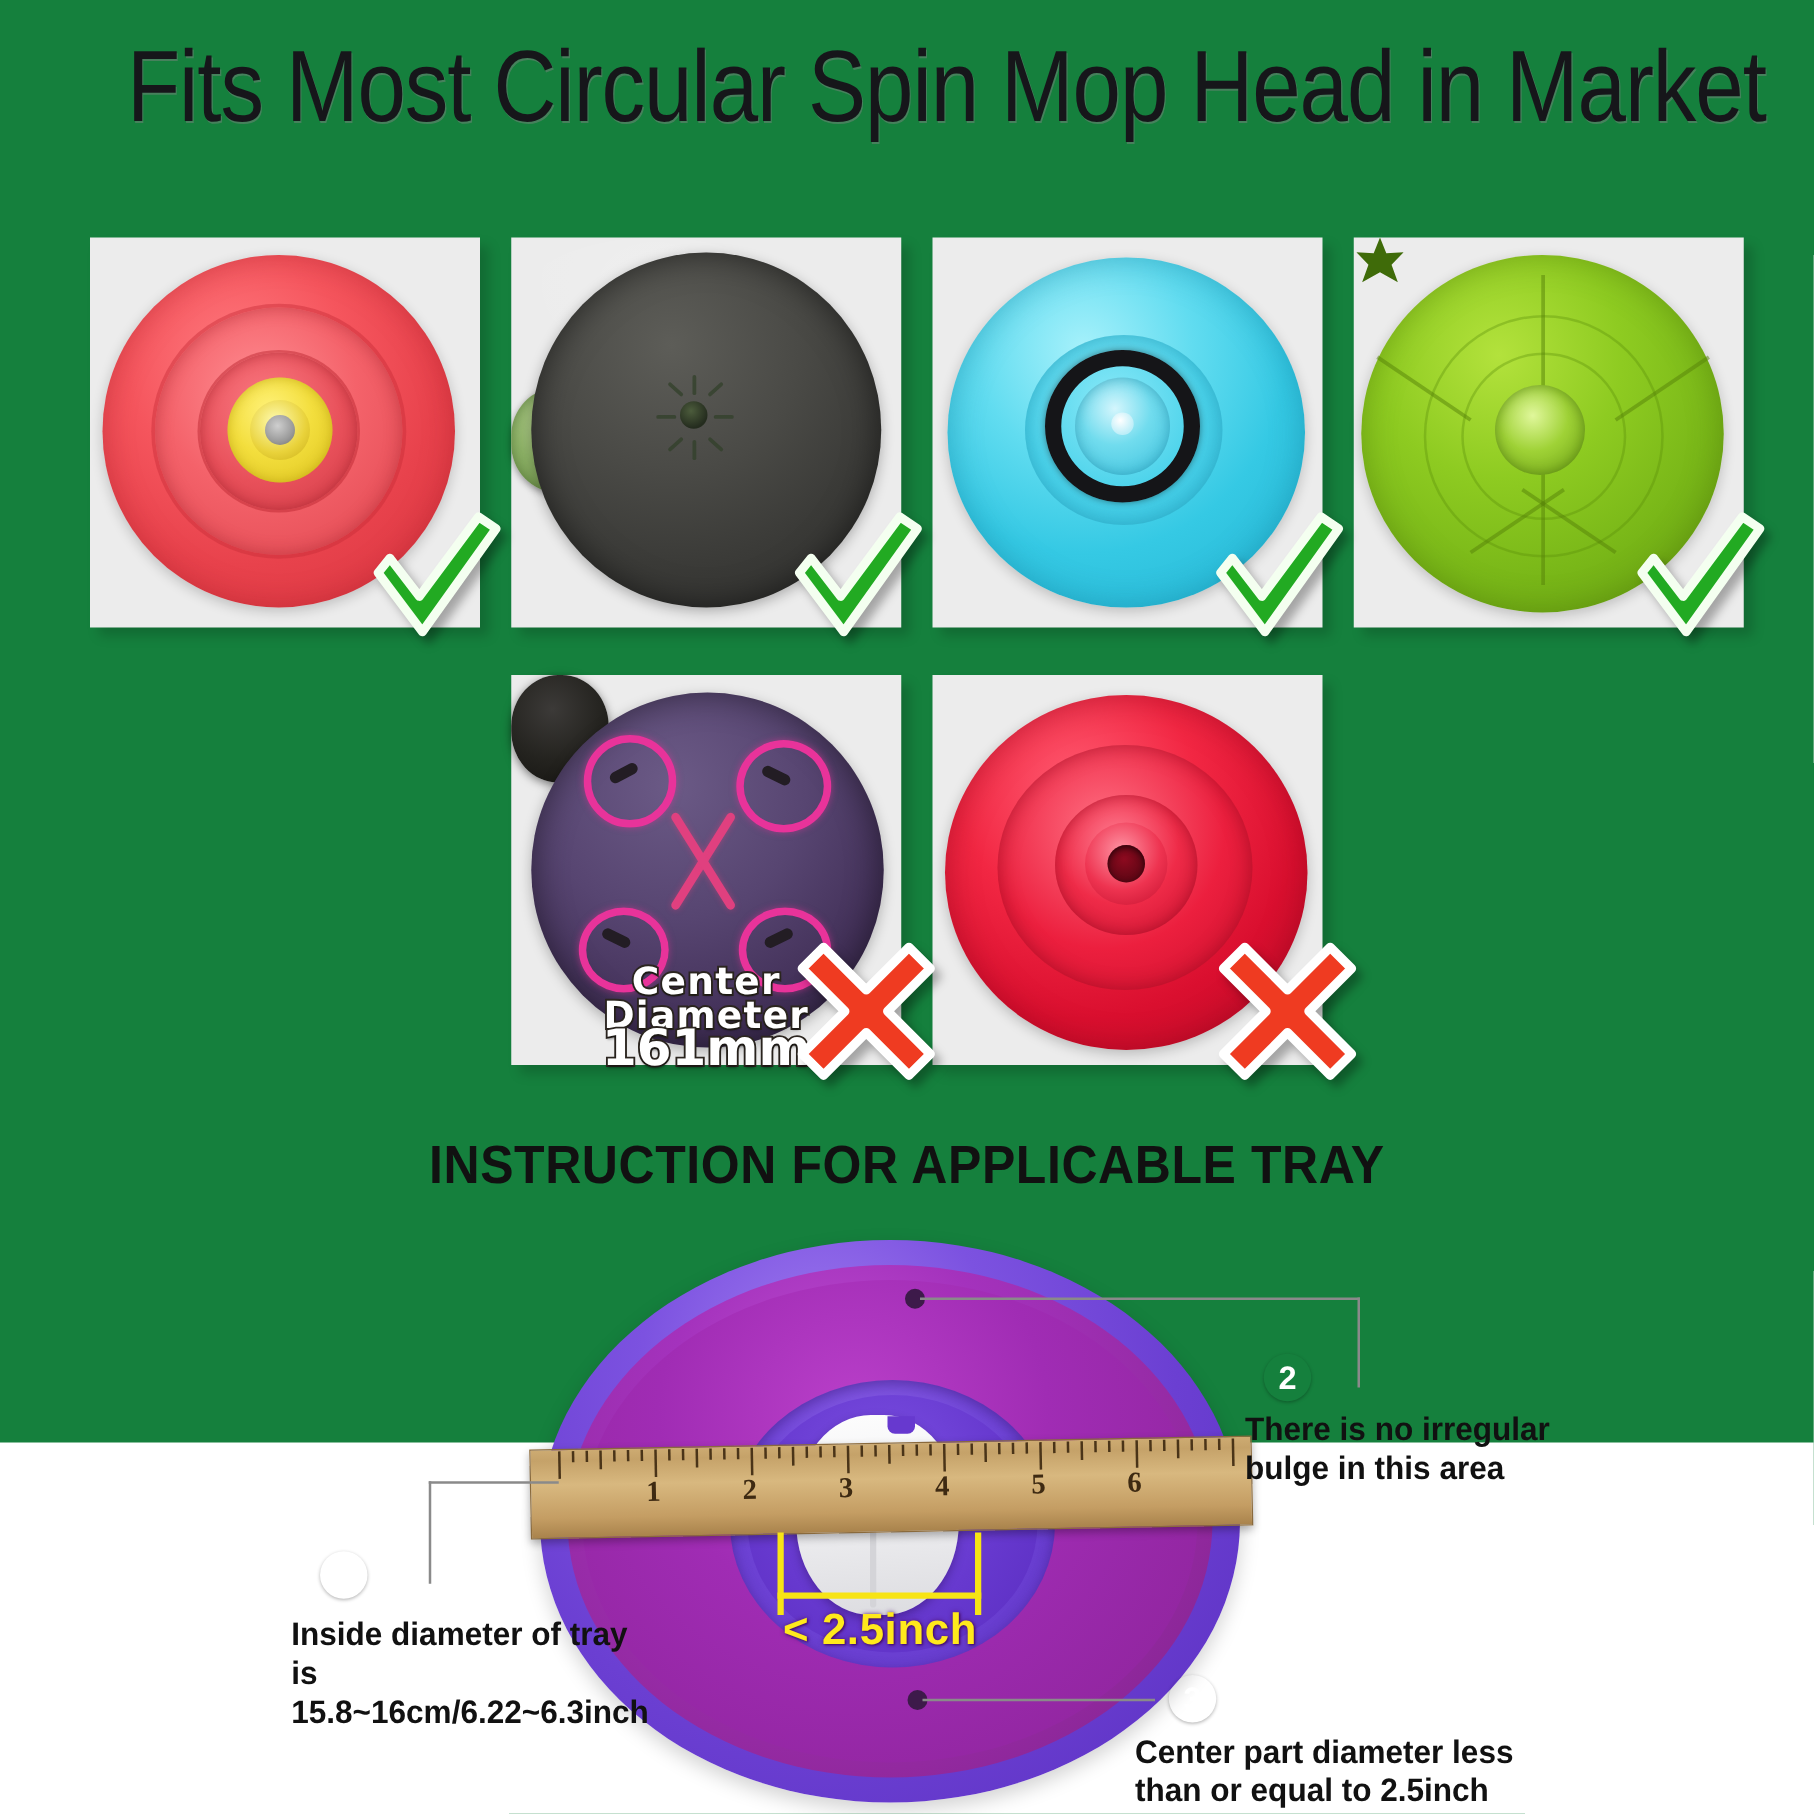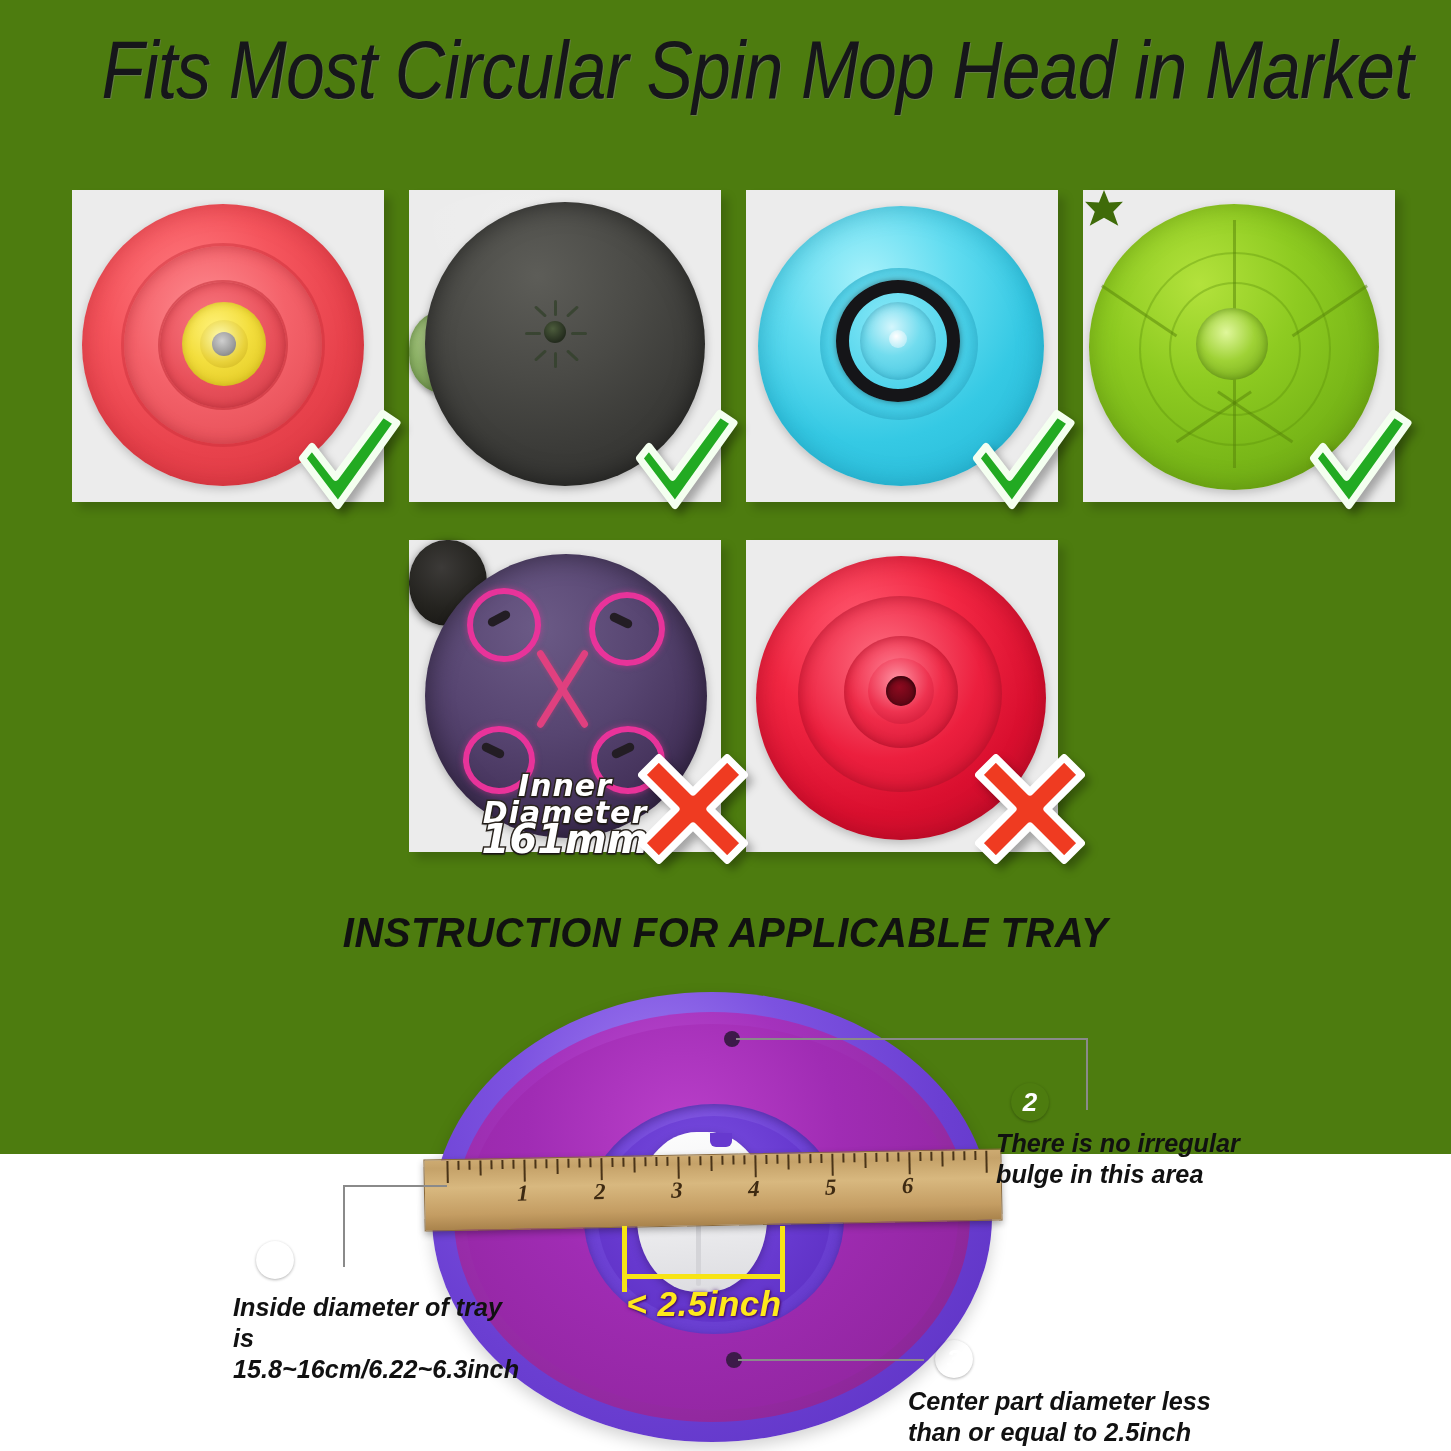--- a/index.html
+++ b/index.html
@@ -2,21 +2,21 @@
 <html><head>
 <meta charset="utf-8">
 <style>
   html,body{margin:0;padding:0;}
   body{
     width:1451px;height:1451px;
     background:#ffffff;
     font-family:"Liberation Sans", sans-serif;
     overflow:hidden;position:relative;
   }
-  .page{position:relative;width:1451px;height:1154px;background:#4d7c0f;font-style:italic;}
+  .page{position:relative;width:1451px;height:1154px;background:#15803d;}
 
   
   .title{
     position:absolute;left:0;top:24px;width:1451px;
     text-align:center;
     font-family:"Liberation Sans", sans-serif;
     font-size:81px;
     font-weight:400;
     color:#16161a;
     letter-spacing:-1px;
@@ -420,21 +420,21 @@
       <div class="pink-slot" style="left:72px;top:206px;width:24px;height:9px;transform:rotate(26deg);"></div>
 
       <div class="pink-oval" style="left:182px;top:186px;width:62px;height:56px;"></div>
       <div class="pink-slot" style="left:202px;top:206px;width:24px;height:9px;transform:rotate(-26deg);"></div>
 
       <div class="d5-hub"></div>
       <div class="pink-x" style="left:150px;top:104px;height:90px;transform:rotate(32deg);"></div>
       <div class="pink-x" style="left:150px;top:104px;height:90px;transform:rotate(-32deg);"></div>
 
       <div class="innerdia">
-        <div>Inner</div>
+        <div>Center</div>
         <div>Diameter</div>
         <div class="big">161mm</div>
       </div>
     </div>
   </div>
 
   <div class="tile" style="left:746px;top:540px;">
     <div class="tile-inner">
       <div class="disc d6-outer"></div>
       <div class="disc d6-r2"></div>

